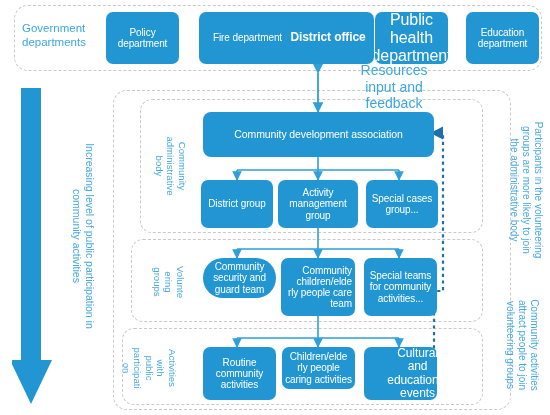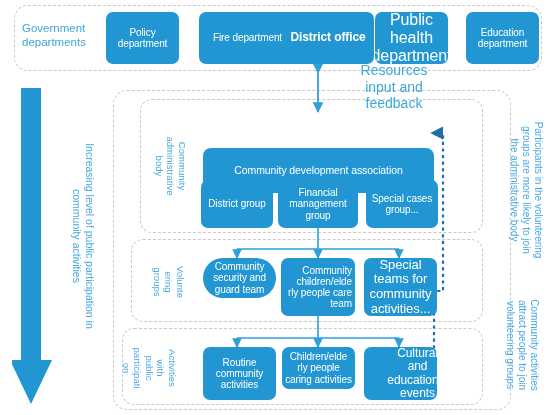--- a/index.html
+++ b/index.html
@@ -36,21 +36,20 @@
     align-items:center;
     justify-content:center;
     text-align:center;
     line-height:1.12;
     padding:2px 3px;
     letter-spacing:-0.1px;
     overflow:hidden;
   }
   .nodebox.big{
     border-radius:8px;
-    margin-top:36px;
   }
   
   .lbl{
     position:absolute;
     color:#3ca7de;
     line-height:1.18;
     white-space:pre-line;
   }
   
   .rot{
@@ -176,37 +175,37 @@
 department</div>
 
   <div class="nodebox" style="left:466px; top:12px; width:73px; height:52px; font-size:10px;">Education
 department</div>
 
   <div class="nodebox big" style="left:203px; top:112px; width:231px; height:45px; font-size:10.5px;">Community development association</div>
 
   <div class="nodebox" style="left:201px; top:180px; width:72px; height:48px; font-size:10px;">District
 group</div>
 
-  <div class="nodebox" style="left:278px; top:180px; width:80px; height:48px; font-size:10px;">Financial
+  <div class="nodebox" style="left:278px; top:180px; width:80px; height:48px; font-size:10px;">Activity
 management
 group</div>
 
   <div class="nodebox" style="left:366px; top:180px; width:72px; height:48px; font-size:10px;">Special cases
 group...</div>
 
   <div class="nodebox" style="left:203px; top:258px; width:73px; height:40px; font-size:10px;border-radius:24px;">Community
 security and
 guard team</div>
 
   <div class="nodebox" style="left:281px; top:258px; width:74px; height:58px; font-size:10px;text-align:right;">Community
 children/elde
 rly people
 care team</div>
 
-  <div class="nodebox" style="left:364px; top:258px; width:73px; height:58px; font-size:13px;">Special teams
+  <div class="nodebox" style="left:364px; top:258px; width:73px; height:58px; font-size:10px;">Special teams
 for
 community
 activities...</div>
 
   <div class="nodebox" style="left:203px; top:347px; width:73px; height:53px; font-size:10px;">Routine
 community
 activities</div>
 
   <div class="nodebox" style="left:282px; top:347px; width:73px; height:42px; font-size:10px;">Children/elde
 rly people

